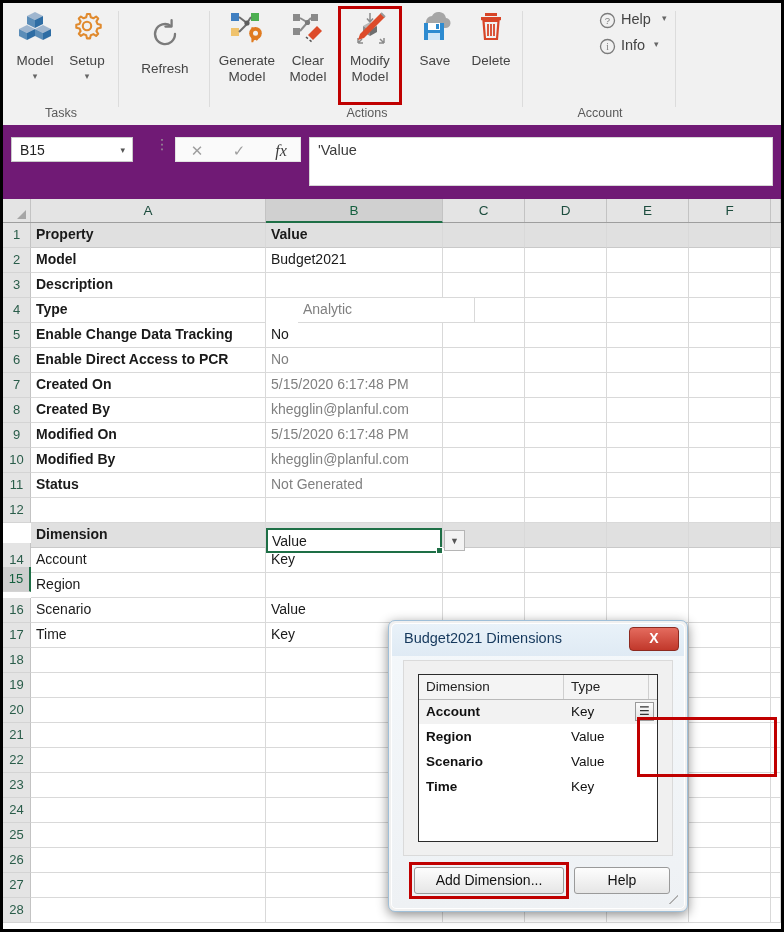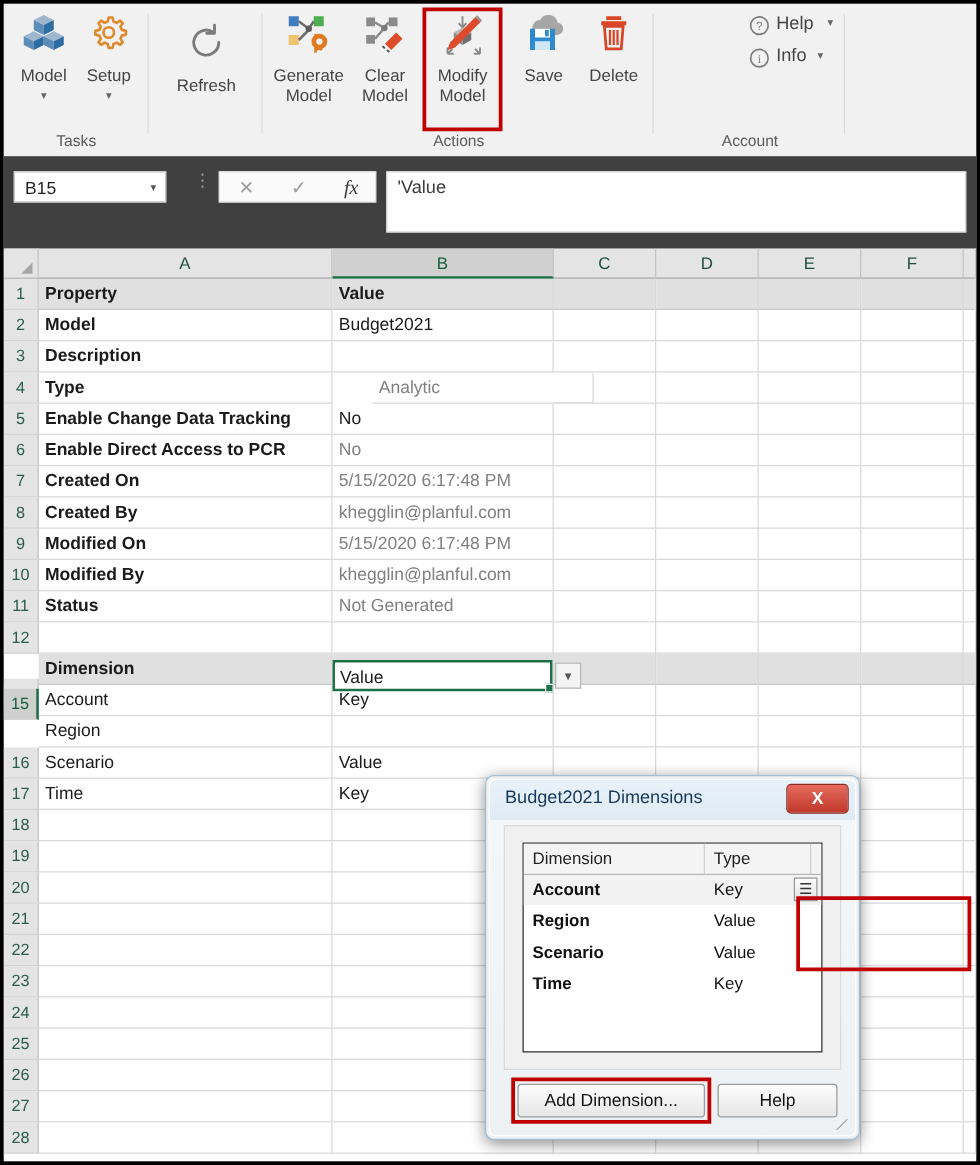--- a/index.html
+++ b/index.html
@@ -37,21 +37,21 @@
   .btn .caret{
     display:block;font-size:9px;color:#666;line-height:12px;margin-top:1px;
   }
   .redbox{
     position:absolute;border:3px solid #c00000;box-sizing:border-box;
   }
 
   
   .fbar{
     position:absolute;left:0;top:122px;width:778px;height:74px;
-    background:#404040;border-bottom:1px solid #c6c6c6;
+    background:#701a75;border-bottom:1px solid #c6c6c6;
   }
   .namebox{
     position:absolute;left:8px;top:12px;width:122px;height:25px;
     background:#fff;border:1px solid #c9c9c9;
     font-size:14px;color:#222;line-height:25px;padding-left:8px;
     box-sizing:border-box;
   }
   .namebox .nb-caret{position:absolute;right:7px;top:0;font-size:9px;color:#555;}
   .dots{
     position:absolute;left:152px;top:14px;font-size:14px;color:#9a9a9a;
@@ -491,21 +491,21 @@
         <div class="cell hdr" style="left: 686px; top: 324px; width: 82px; height: 25px; line-height: 23px;"></div>
         <div class="cell hdr" style="left: 768px; top: 324px; width: 10px; height: 25px; line-height: 23px;"></div>
         <div class="rowhead" style="top: 349px; height: 25px; line-height: 24px;">14</div>
         <div class="cell" style="left: 28px; top: 349px; width: 235px; height: 25px; line-height: 23px;">Account</div>
         <div class="cell" style="left: 263px; top: 349px; width: 177px; height: 25px; line-height: 23px;">Key</div>
         <div class="cell" style="left: 440px; top: 349px; width: 82px; height: 25px; line-height: 23px;"></div>
         <div class="cell" style="left: 522px; top: 349px; width: 82px; height: 25px; line-height: 23px;"></div>
         <div class="cell" style="left: 604px; top: 349px; width: 82px; height: 25px; line-height: 23px;"></div>
         <div class="cell" style="left: 686px; top: 349px; width: 82px; height: 25px; line-height: 23px;"></div>
         <div class="cell" style="left: 768px; top: 349px; width: 10px; height: 25px; line-height: 23px;"></div>
-        <div class="rowhead sel" style="top: 352px; height: 25px; line-height: 24px;">15</div>
+        <div class="rowhead sel" style="top: 368px; height: 25px; line-height: 24px;">15</div>
         <div class="cell" style="left: 28px; top: 374px; width: 235px; height: 25px; line-height: 23px;">Region</div>
         <div class="cell" style="left: 263px; top: 374px; width: 177px; height: 25px; line-height: 23px;"></div>
         <div class="cell" style="left: 440px; top: 374px; width: 82px; height: 25px; line-height: 23px;"></div>
         <div class="cell" style="left: 522px; top: 374px; width: 82px; height: 25px; line-height: 23px;"></div>
         <div class="cell" style="left: 604px; top: 374px; width: 82px; height: 25px; line-height: 23px;"></div>
         <div class="cell" style="left: 686px; top: 374px; width: 82px; height: 25px; line-height: 23px;"></div>
         <div class="cell" style="left: 768px; top: 374px; width: 10px; height: 25px; line-height: 23px;"></div>
         <div class="rowhead" style="top: 399px; height: 25px; line-height: 24px;">16</div>
         <div class="cell" style="left: 28px; top: 399px; width: 235px; height: 25px; line-height: 23px;">Scenario</div>
         <div class="cell" style="left: 263px; top: 399px; width: 177px; height: 25px; line-height: 23px;">Value</div>

